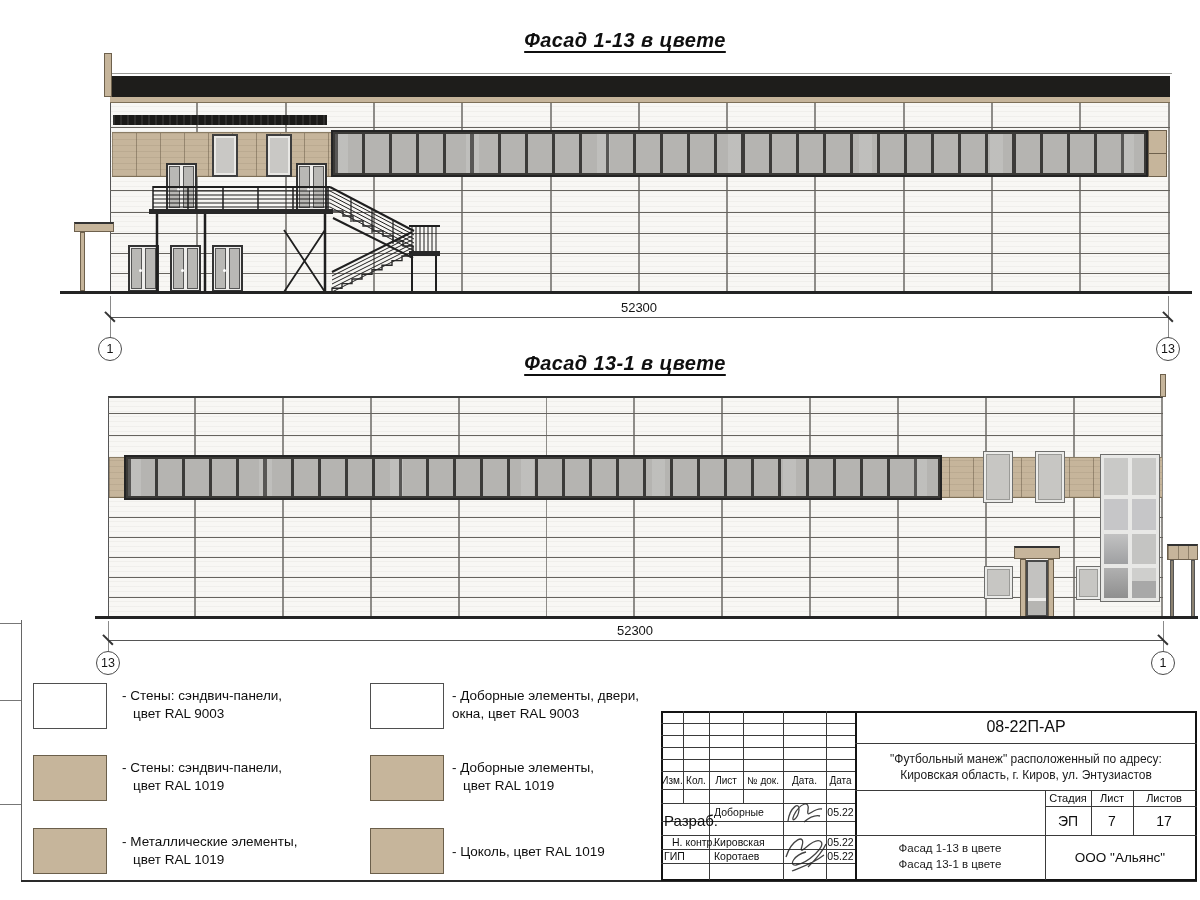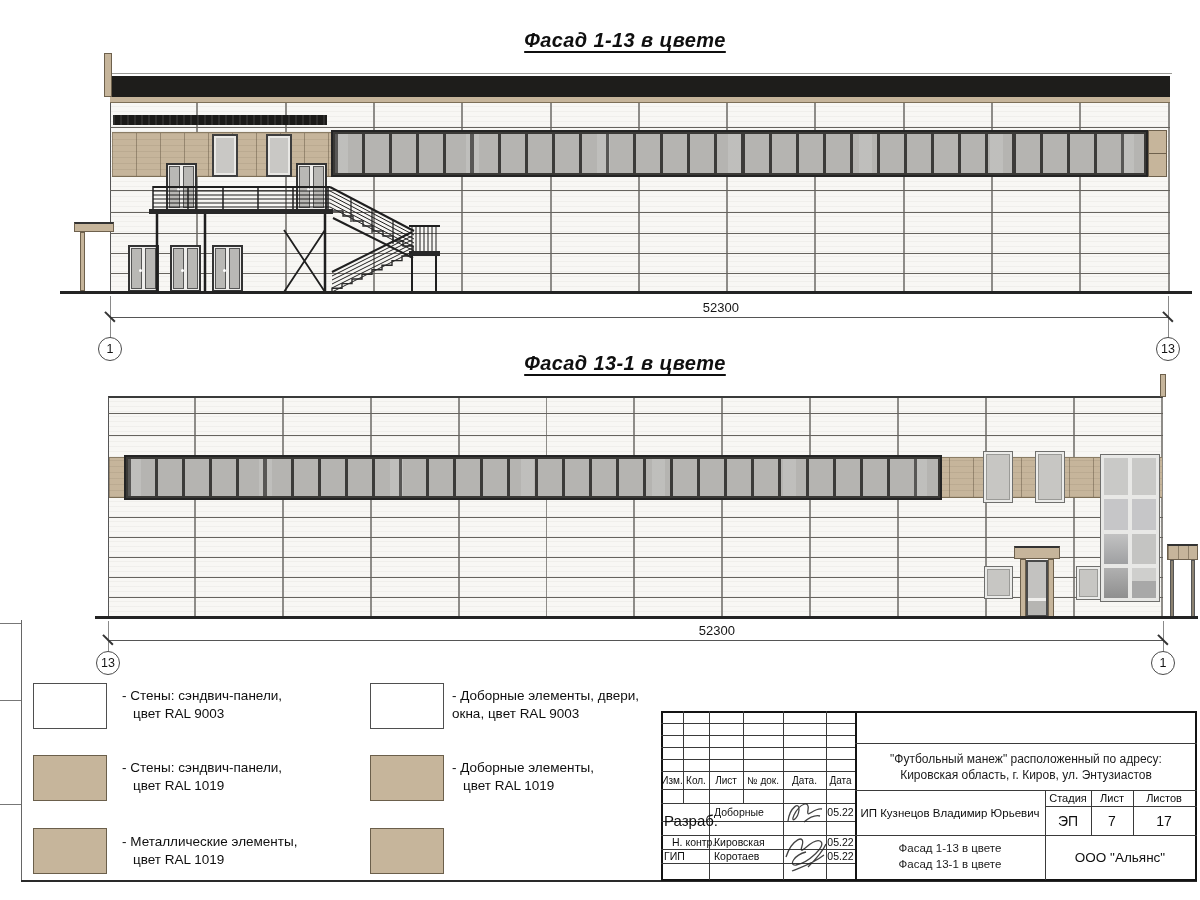--- a/index.html
+++ b/index.html
@@ -26,21 +26,21 @@
   .winw{position:absolute;background:#c7c6c3;border:2px solid #ececea;outline:1px solid #6f6f6d;
         box-shadow:inset 0 0 0 1px #9a9a97;box-sizing:border-box;}
   .door{position:absolute;border:2px solid #333;background:#efeeec;box-sizing:border-box;display:flex;gap:3px;padding:1px;}
   .door .pane{flex:1;background:#b9b8b5;border:1px solid #555;position:relative;}
   .door:after{content:"";position:absolute;left:calc(50% - 5px);top:52%;width:3px;height:3px;border-radius:50%;background:#fff;}
   .tanel{background:#c6b59b;border:1px solid #6e614d;box-sizing:border-box;position:absolute;}
   .ground{position:absolute;height:3px;background:#232323;}
   .dimline{position:absolute;height:1px;background:#555;}
   .extline{position:absolute;width:1px;background:#8a8a8a;}
   .tick{position:absolute;width:1.5px;height:14px;background:#333;transform:rotate(-45deg);}
-  .dimtext{position:absolute;font-size:13px;color:#141414;text-align:right;}
+  .dimtext{position:absolute;font-size:13px;color:#141414;text-align:center;}
   .axis{position:absolute;width:24px;height:24px;border:1.2px solid #4a4a4a;border-radius:50%;background:#fff;
         display:flex;align-items:center;justify-content:center;font-size:12.5px;color:#141414;box-sizing:border-box;}
   
   .swatch{position:absolute;width:74px;height:46px;box-sizing:border-box;}
   .sw-white{background:#fff;border:1.5px solid #4f4f4f;}
   .sw-tan{background:#c6b59b;border:1.5px solid #6b5f4b;}
   .legtext{position:absolute;font-size:13.5px;line-height:1.32;white-space:pre-line;color:#0f0f0f;width:250px;}
   .indent{padding-left:11px;text-indent:-11px;}
   
   .tb-h{position:absolute;height:1px;background:#3a3a3a;}
@@ -216,20 +216,21 @@
   <div class="legtext indent" style="left:122px;top:833px">- Металлические элементы,
 цвет RAL 1019</div>
 
   <div class="swatch sw-white" style="left:370px;top:683px"></div>
   <div class="legtext" style="left:452px;top:687px">- Доборные элементы, двери,
 окна, цвет RAL 9003</div>
   <div class="swatch sw-tan" style="left:370px;top:755px"></div>
   <div class="legtext indent" style="left:452px;top:759px">- Доборные элементы,
 цвет RAL 1019</div>
   <div class="swatch sw-tan" style="left:370px;top:828px"></div>
+  <div class="legtext" style="left:452px;top:843px">- Цоколь, цвет RAL 1019</div>
 
   <div class="abs" style="left:21px;top:620px;width:1px;height:261px;background:#666"></div>
   <div class="abs" style="left:0;top:623px;width:21px;height:1px;background:#777"></div>
   <div class="abs" style="left:0;top:700px;width:21px;height:1px;background:#777"></div>
   <div class="abs" style="left:0;top:804px;width:21px;height:1px;background:#777"></div>
   <div class="abs" style="left:21px;top:880px;width:1176px;height:2px;background:#2a2a2a"></div>
 
   <div class="abs" style="left:661px;top:711px;width:536px;height:170px">
 
     <div class="tb-h2" style="left:0;top:0;width:536px"></div>
@@ -281,25 +282,25 @@
       </g>
     </svg>
 
     <div class="tb-h" style="left:194px;top:32px;width:342px"></div>
     <div class="tb-h" style="left:194px;top:79px;width:342px"></div>
     <div class="tb-h" style="left:384px;top:95px;width:152px"></div>
     <div class="tb-h" style="left:194px;top:124px;width:342px"></div>
     <div class="tb-v" style="left:384px;top:79px;height:90px"></div>
     <div class="tb-v" style="left:430px;top:79px;height:45px"></div>
     <div class="tb-v" style="left:472px;top:79px;height:45px"></div>
+    <div class="tbt" style="left:194px;top:0;width:342px;height:32px;font-size:16px">08-22П-АР</div>
     <div class="abs" style="left:194px;top:36px;width:342px;height:40px;display:flex;flex-direction:column;align-items:center;justify-content:center;font-size:12px;line-height:1.35;text-align:center">
       <span>"Футбольный манеж" расположенный по адресу:</span>
       <span>Кировская область, г. Киров, ул. Энтузиастов</span>
     </div>
-    <div class="tbt" style="left:194px;top:79px;width:190px;height:45px;font-size:11.5px">ИП Кузнецов Владимир Юрьевич</div>
     <div class="abs" style="left:194px;top:124px;width:190px;height:44px;display:flex;flex-direction:column;align-items:center;justify-content:center;font-size:11.5px;line-height:1.35;text-align:center">
       <span>Фасад 1-13 в цвете</span>
       <span>Фасад 13-1 в цвете</span>
     </div>
     <div class="tbt" style="left:384px;top:79px;width:46px;height:16px;font-size:11px">Стадия</div>
     <div class="tbt" style="left:430px;top:79px;width:42px;height:16px;font-size:11px">Лист</div>
     <div class="tbt" style="left:472px;top:79px;width:62px;height:16px;font-size:11px">Листов</div>
     <div class="tbt" style="left:384px;top:95px;width:46px;height:29px;font-size:14px">ЭП</div>
     <div class="tbt" style="left:430px;top:95px;width:42px;height:29px;font-size:14px">7</div>
     <div class="tbt" style="left:472px;top:95px;width:62px;height:29px;font-size:14px">17</div>

